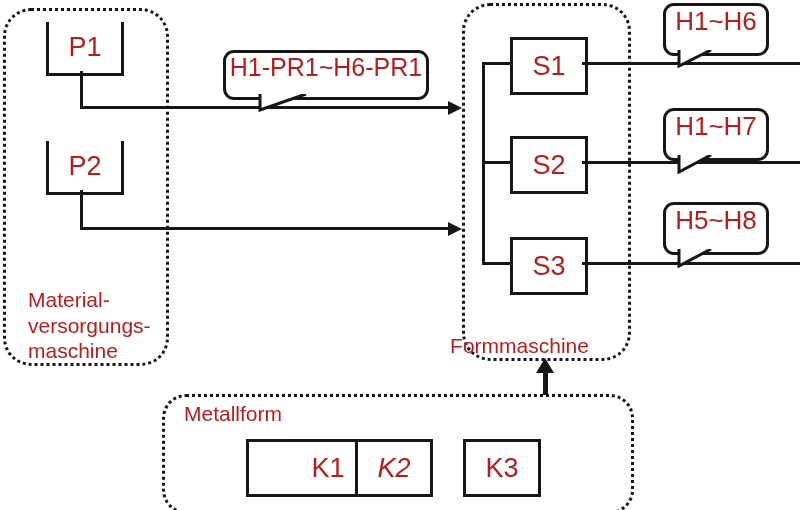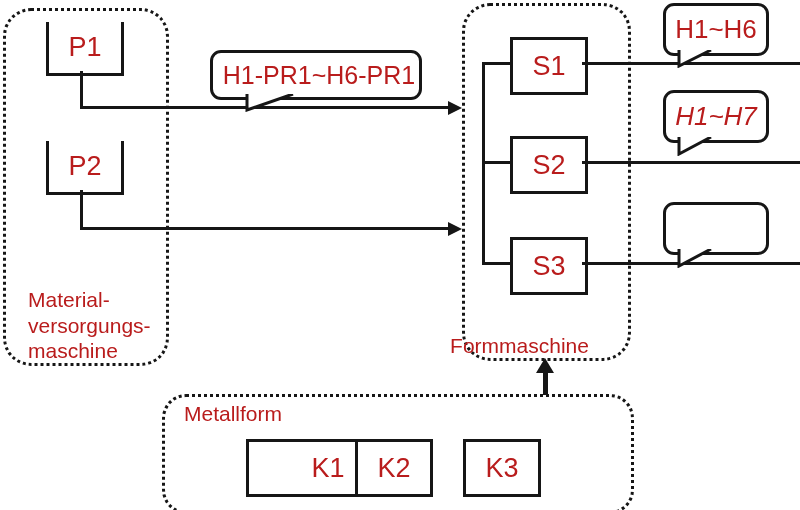--- a/index.html
+++ b/index.html
@@ -16,21 +16,21 @@
   .hline{position:absolute;height:3px;background:var(--ink);}
   .vline{position:absolute;width:3px;background:var(--ink);}
   .tri-right{position:absolute;width:0;height:0;
     border-top:7px solid transparent;border-bottom:7px solid transparent;
     border-left:14px solid var(--ink);}
   .tri-up{position:absolute;width:0;height:0;
     border-left:9px solid transparent;border-right:9px solid transparent;
     border-bottom:15px solid var(--ink);}
   .thick-shaft{position:absolute;width:5px;background:var(--ink);}
   .bubble{position:absolute;border:3px solid var(--ink);border-radius:11px;background:#fff;
-    display:flex;align-items:center;justify-content:center;}
+    display:flex;align-items:flex-start;justify-content:center;}
   .bubble.feed{width:200px;height:44px;font-size:25px;}
   .bubble.out{width:100px;height:47px;font-size:26px;}
   .tail{position:absolute;}
   .group-label{position:absolute;font-size:21px;line-height:25.5px;}
   .center-label{text-align:center;}
 </style>
 </head>
 <body>
 
 <div class="stage">
@@ -51,21 +51,21 @@
   </div>
 
   <div class="vline" style="left:80px;top:71px;height:38px;"></div>
   <div class="hline" style="left:80px;top:106px;width:368px;"></div>
   <div class="tri-right" style="left:448px;top:101px;"></div>
 
   <div class="vline" style="left:80px;top:190px;height:40px;"></div>
   <div class="hline" style="left:80px;top:227px;width:368px;"></div>
   <div class="tri-right" style="left:448px;top:222px;"></div>
 
-  <div class="bubble feed" style="left:210px;top:50px;padding-left:6px;">
+  <div class="bubble feed" style="left:223px;top:50px;">
     <span>H1-PR1~H6-PR1</span>
     <svg class="tail" style="left:32px;bottom:-15px;" width="52" height="18" viewBox="0 0 52 18">
       <polygon points="2,0 2,16 48,0" fill="#fff"></polygon>
       <polyline points="48,0 2,16 2,0" fill="none" stroke="#161616" stroke-width="3"></polyline>
     </svg>
   </div>
 
   <div class="dotted-group" style="left:462px;top:3px;width:163px;height:352px;border-radius:28px;"></div>
 
   <div class="vline" style="left:482px;top:62px;height:203px;"></div>
@@ -91,44 +91,45 @@
   <div class="hline" style="left:582px;top:161px;width:218px;"></div>
   <div class="hline" style="left:582px;top:262px;width:218px;"></div>
 
   <div class="bubble out" style="left:663px;top:3px;">
     <span>H1~H6</span>
     <svg class="tail" style="left:11px;bottom:-15px;" width="40" height="18" viewBox="0 0 40 18">
       <polygon points="2,0 2,16 34,0" fill="#fff"></polygon>
       <polyline points="34,0 2,16 2,0" fill="none" stroke="#161616" stroke-width="3"></polyline>
     </svg>
   </div>
-  <div class="bubble out" style="left:663px;top:90px;font-style:italic;">
+  <div class="bubble out" style="left:663px;top:108px;">
     <span>H1~H7</span>
     <svg class="tail" style="left:11px;bottom:-16px;" width="40" height="19" viewBox="0 0 40 19">
       <polygon points="2,0 2,17 34,0" fill="#fff"></polygon>
       <polyline points="34,0 2,17 2,0" fill="none" stroke="#161616" stroke-width="3"></polyline>
     </svg>
   </div>
   <div class="bubble out" style="left:663px;top:202px;">
+    <span>H5~H8</span>
     <svg class="tail" style="left:11px;bottom:-16px;" width="40" height="19" viewBox="0 0 40 19">
       <polygon points="2,0 2,17 34,0" fill="#fff"></polygon>
       <polyline points="34,0 2,17 2,0" fill="none" stroke="#161616" stroke-width="3"></polyline>
     </svg>
   </div>
 
   <div class="dotted-group" style="left:162px;top:394px;width:466px;height:114px;border-radius:24px;"></div>
 
   <div class="group-label" style="left:176px;top:401px;margin-left:8px;">
     <span>Metallform</span>
   </div>
 
   <div class="solid-box" style="left:246px;top:439px;width:72px;height:52px;padding-left:43px;">
     <span>K1</span>
   </div>
-  <div class="solid-box" style="left:355px;top:439px;width:72px;height:52px;">
+  <div class="solid-box" style="left:355px;top:439px;width:72px;height:52px;font-style:italic;">
     <span>K2</span>
   </div>
   <div class="solid-box" style="left:463px;top:439px;width:72px;height:52px;">
     <span>K3</span>
   </div>
 
   <div class="thick-shaft" style="left:543px;top:372px;height:23px;"></div>
   <div class="tri-up" style="left:536px;top:358px;"></div>
 
 </div>

